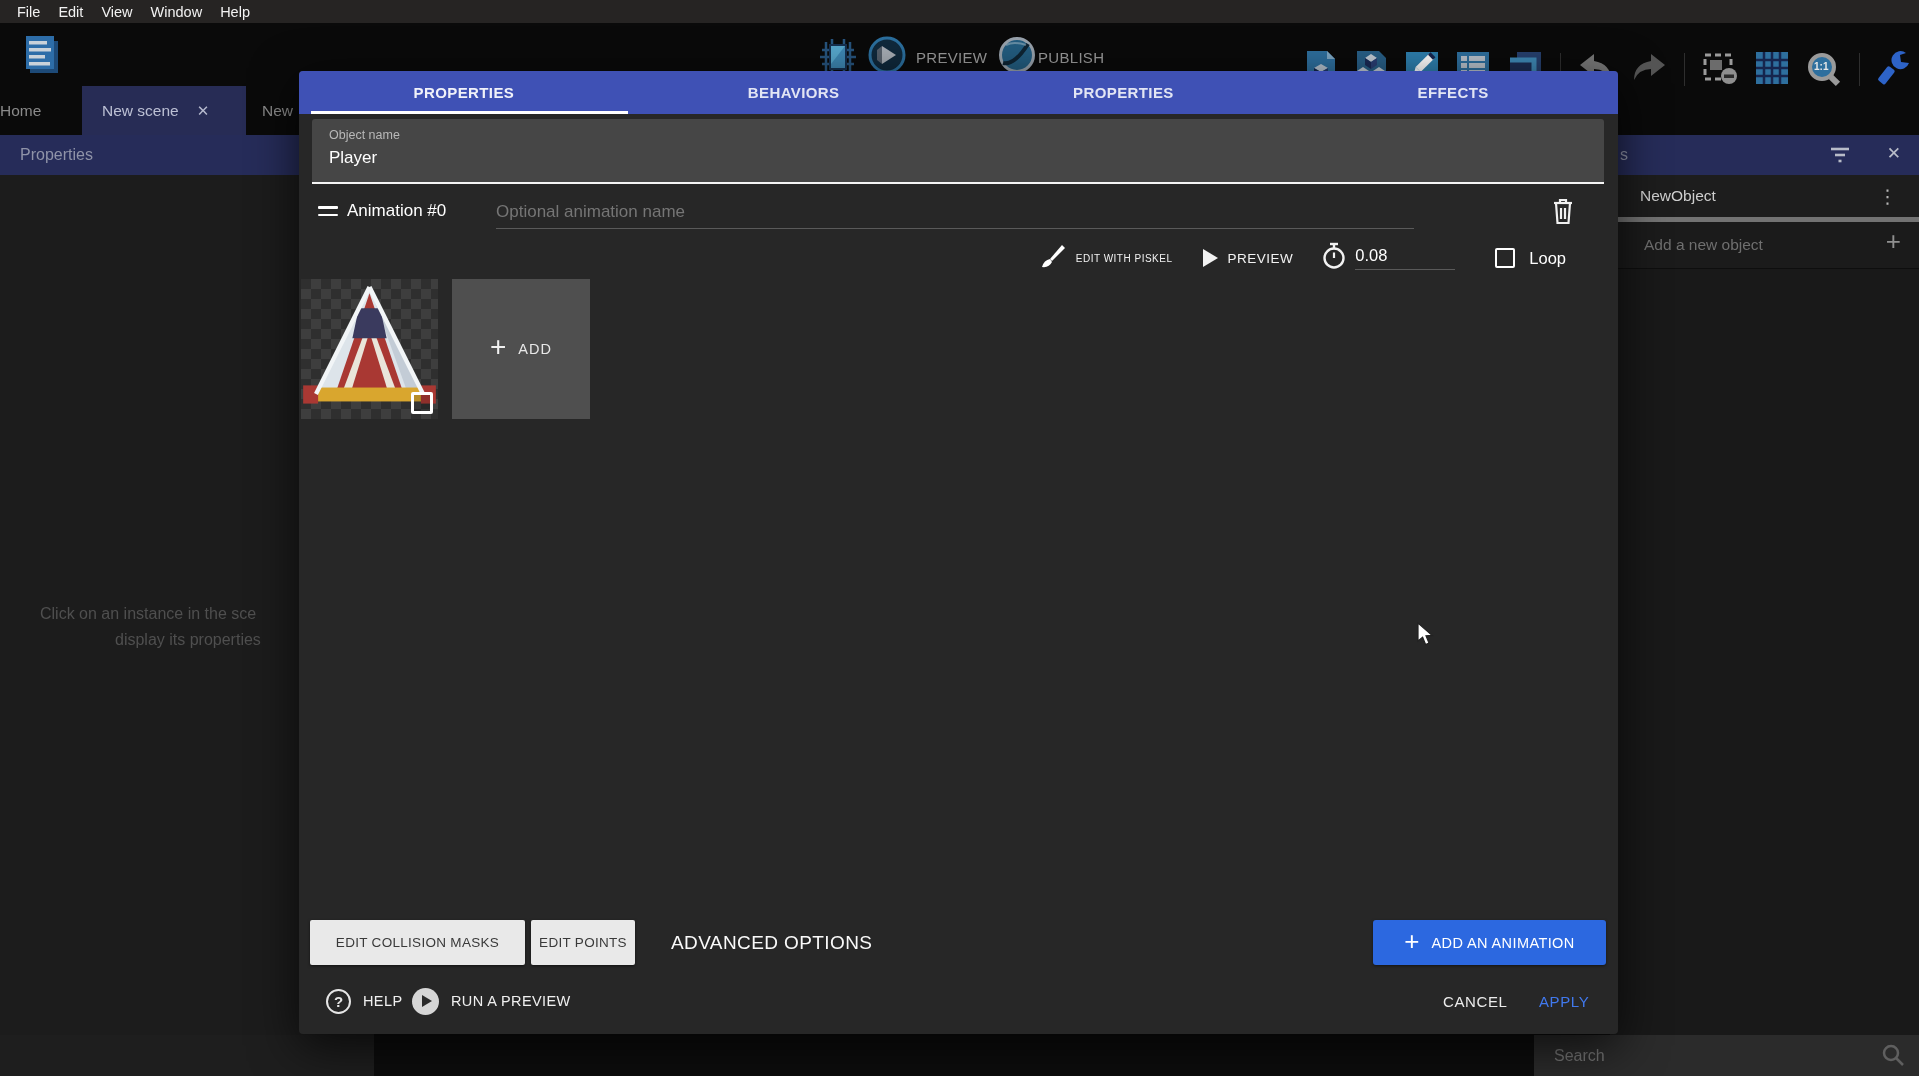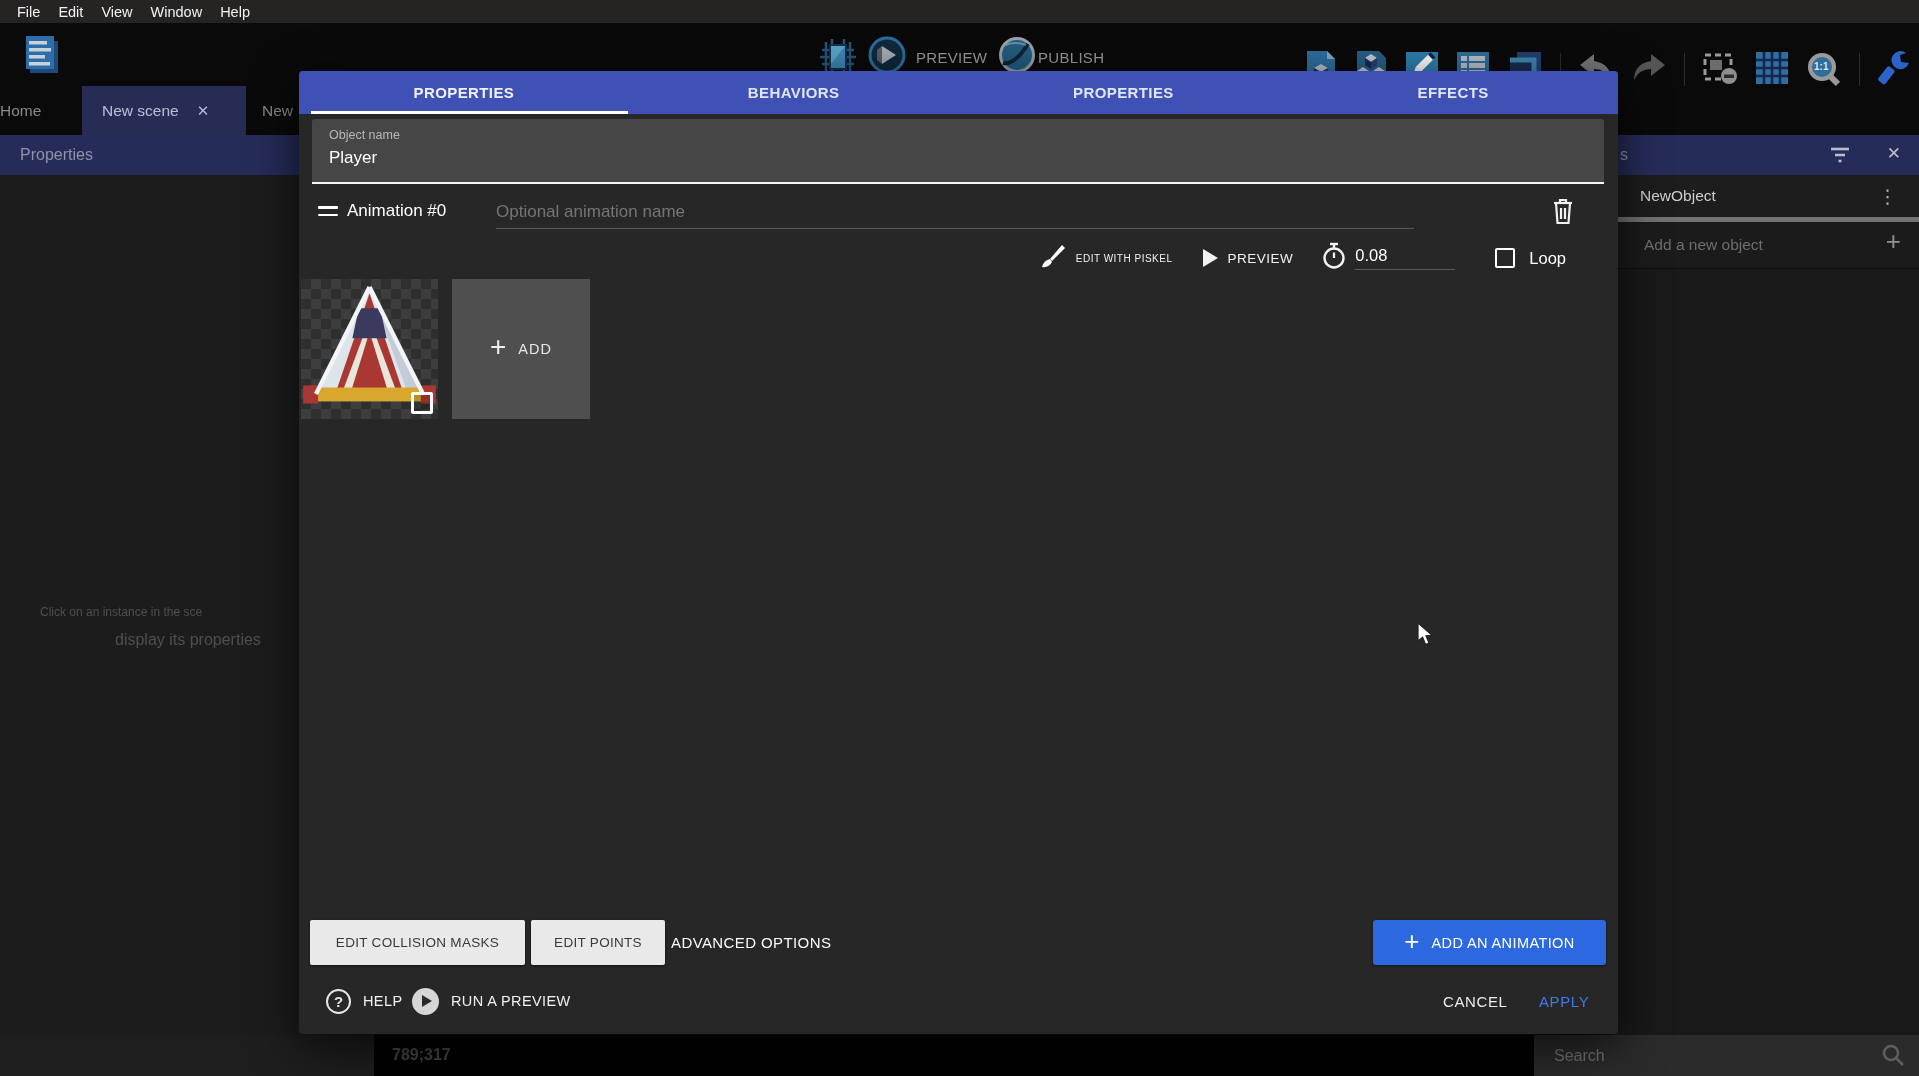--- a/index.html
+++ b/index.html
@@ -228,21 +228,21 @@
     </div>
     <div class="tab abs" style="left:252px; width:60px; padding-left:10px; color:#8a8a8a; cursor:pointer;">
       <span>New</span>
     </div>
   </div>
 
   <div class="abs panel-header" style="left:0; top:135px; width:374px; height:40px; padding-left:20px; z-index:3;">
     <span>Properties</span>
   </div>
   <div class="abs" style="left:0; top:175px; width:374px; height:901px; background:#1c1c1c; z-index:2;"></div>
-  <div class="abs" style="left:40px; top:605px; color:#4f4f4f; font-size:12px; white-space:nowrap; z-index:3;">Click on an instance in the sce</div>
+  <div class="abs" style="left:40px; top:605px; color:#4f4f4f; font-size:16px; white-space:nowrap; z-index:3;">Click on an instance in the sce</div>
   <div class="abs" style="left:103px; top:631px; color:#4f4f4f; font-size:16px; white-space:nowrap; z-index:3;margin-left:12px;">display its properties</div>
 
   <div class="abs" style="left:1610px; top:135px; width:309px; height:941px; background:#191919; z-index:3;">
     <div class="panel-header" style="height:40px; padding-left:10px; position:relative;">
       <span>s</span>
       <span style="position:absolute; right:68px; top:10px; cursor:pointer;">
         <svg width="22" height="20" viewBox="0 0 22 20">
           <g stroke="#b8bcc8" stroke-width="2.6">
             <line x1="2" y1="4" x2="20" y2="4"></line>
             <line x1="6" y1="10" x2="16" y2="10"></line>
@@ -258,23 +258,20 @@
       <span style="position:absolute; right:22px; color:#b5b5b5; font-size:19px; cursor:pointer;">⋮</span>
     </div>
     <div style="height:47px; background:#1b1b1b; border-bottom:1px solid #0e0e0e; display:flex;
                 align-items:center; padding:0 16px 0 34px; cursor:pointer; position:relative;">
       <span style="color:#6f6f6f; font-size:15.5px;">Add a new object</span>
       <span style="position:absolute; right:18px; top:4px; color:#909090; font-size:26px; font-weight:300;">+</span>
     </div>
   </div>
 
   <div class="abs" style="left:0; top:1035px; width:374px; height:41px; background:#1e1e1e; z-index:3;"></div>
-  <div class="abs" style="left:374px; top:1035px; width:1160px; height:41px; background:#020202; z-index:3;">
-    <span style="position:absolute; left:18px; top:11px; color:#454545; font-size:16px; font-weight:700;">789;317</span>
-  </div>
   <div class="abs" style="left:1534px; top:1035px; width:385px; height:41px; background:#2b2b2b; z-index:3;">
     <input style="position: absolute; left: 20px; top: 0px; width: 300px; height: 41px; color: rgb(207, 207, 207); font-size: 16px; font-family: &quot;Liberation Sans&quot;, sans-serif;" placeholder="Search">
     <span style="position:absolute; right:14px; top:8px;">
       <svg width="24" height="24" viewBox="0 0 24 24">
         <circle cx="10" cy="10" r="7" fill="none" stroke="#5f5f5f" stroke-width="2.5"></circle>
         <line x1="15" y1="15" x2="22" y2="22" stroke="#5f5f5f" stroke-width="2.5"></line>
       </svg>
     </span>
   </div>
 
@@ -368,25 +365,25 @@
     </div>
     <div class="abs" style="left:153px; top:208px; width:138px; height:140px; background:#4f4f4f;
                             display:flex; align-items:center; justify-content:center; gap:12px; cursor:pointer;">
       <span style="color:#f0f0f0; font-size:28px; font-weight:300; margin-top:-4px;">+</span>
       <span style="color:#e8e8e8; font-size:14.5px; letter-spacing:1px;">ADD</span>
     </div>
 
     <div class="abs gbtn" style="left:11px; top:849px; width:215px; height:45px;">
       <span>EDIT COLLISION MASKS</span>
     </div>
-    <div class="abs gbtn" style="left:232px; top:849px; width:134px; height:45px;">
+    <div class="abs gbtn" style="left:232px; top:849px; width:104px; height:45px;">
       <span>EDIT POINTS</span>
     </div>
     <div class="abs" style="left:372px; top:849px; height:45px; display:flex; align-items:center;
-                            color:#fafafa; font-size:15px; letter-spacing:.4px; cursor:pointer;">
+                            color:#fafafa; font-size:19px; letter-spacing:.4px; cursor:pointer;">
       <span>ADVANCED OPTIONS</span>
     </div>
     <div class="abs" style="left:1074px; top:849px; width:233px; height:45px; background:#2c68e0;
                             border-radius:3px; display:flex; align-items:center; justify-content:center;
                             gap:12px; cursor:pointer; box-shadow:0 1px 3px rgba(0,0,0,.5);">
       <span style="color:#ffffff; font-size:26px; font-weight:300; margin-top:-3px;">+</span>
       <span style="color:#ffffff; font-size:14.5px; letter-spacing:.4px;">ADD AN ANIMATION</span>
     </div>
 
     <div class="abs" style="left:0; top:905px; width:1319px; height:50px;">

